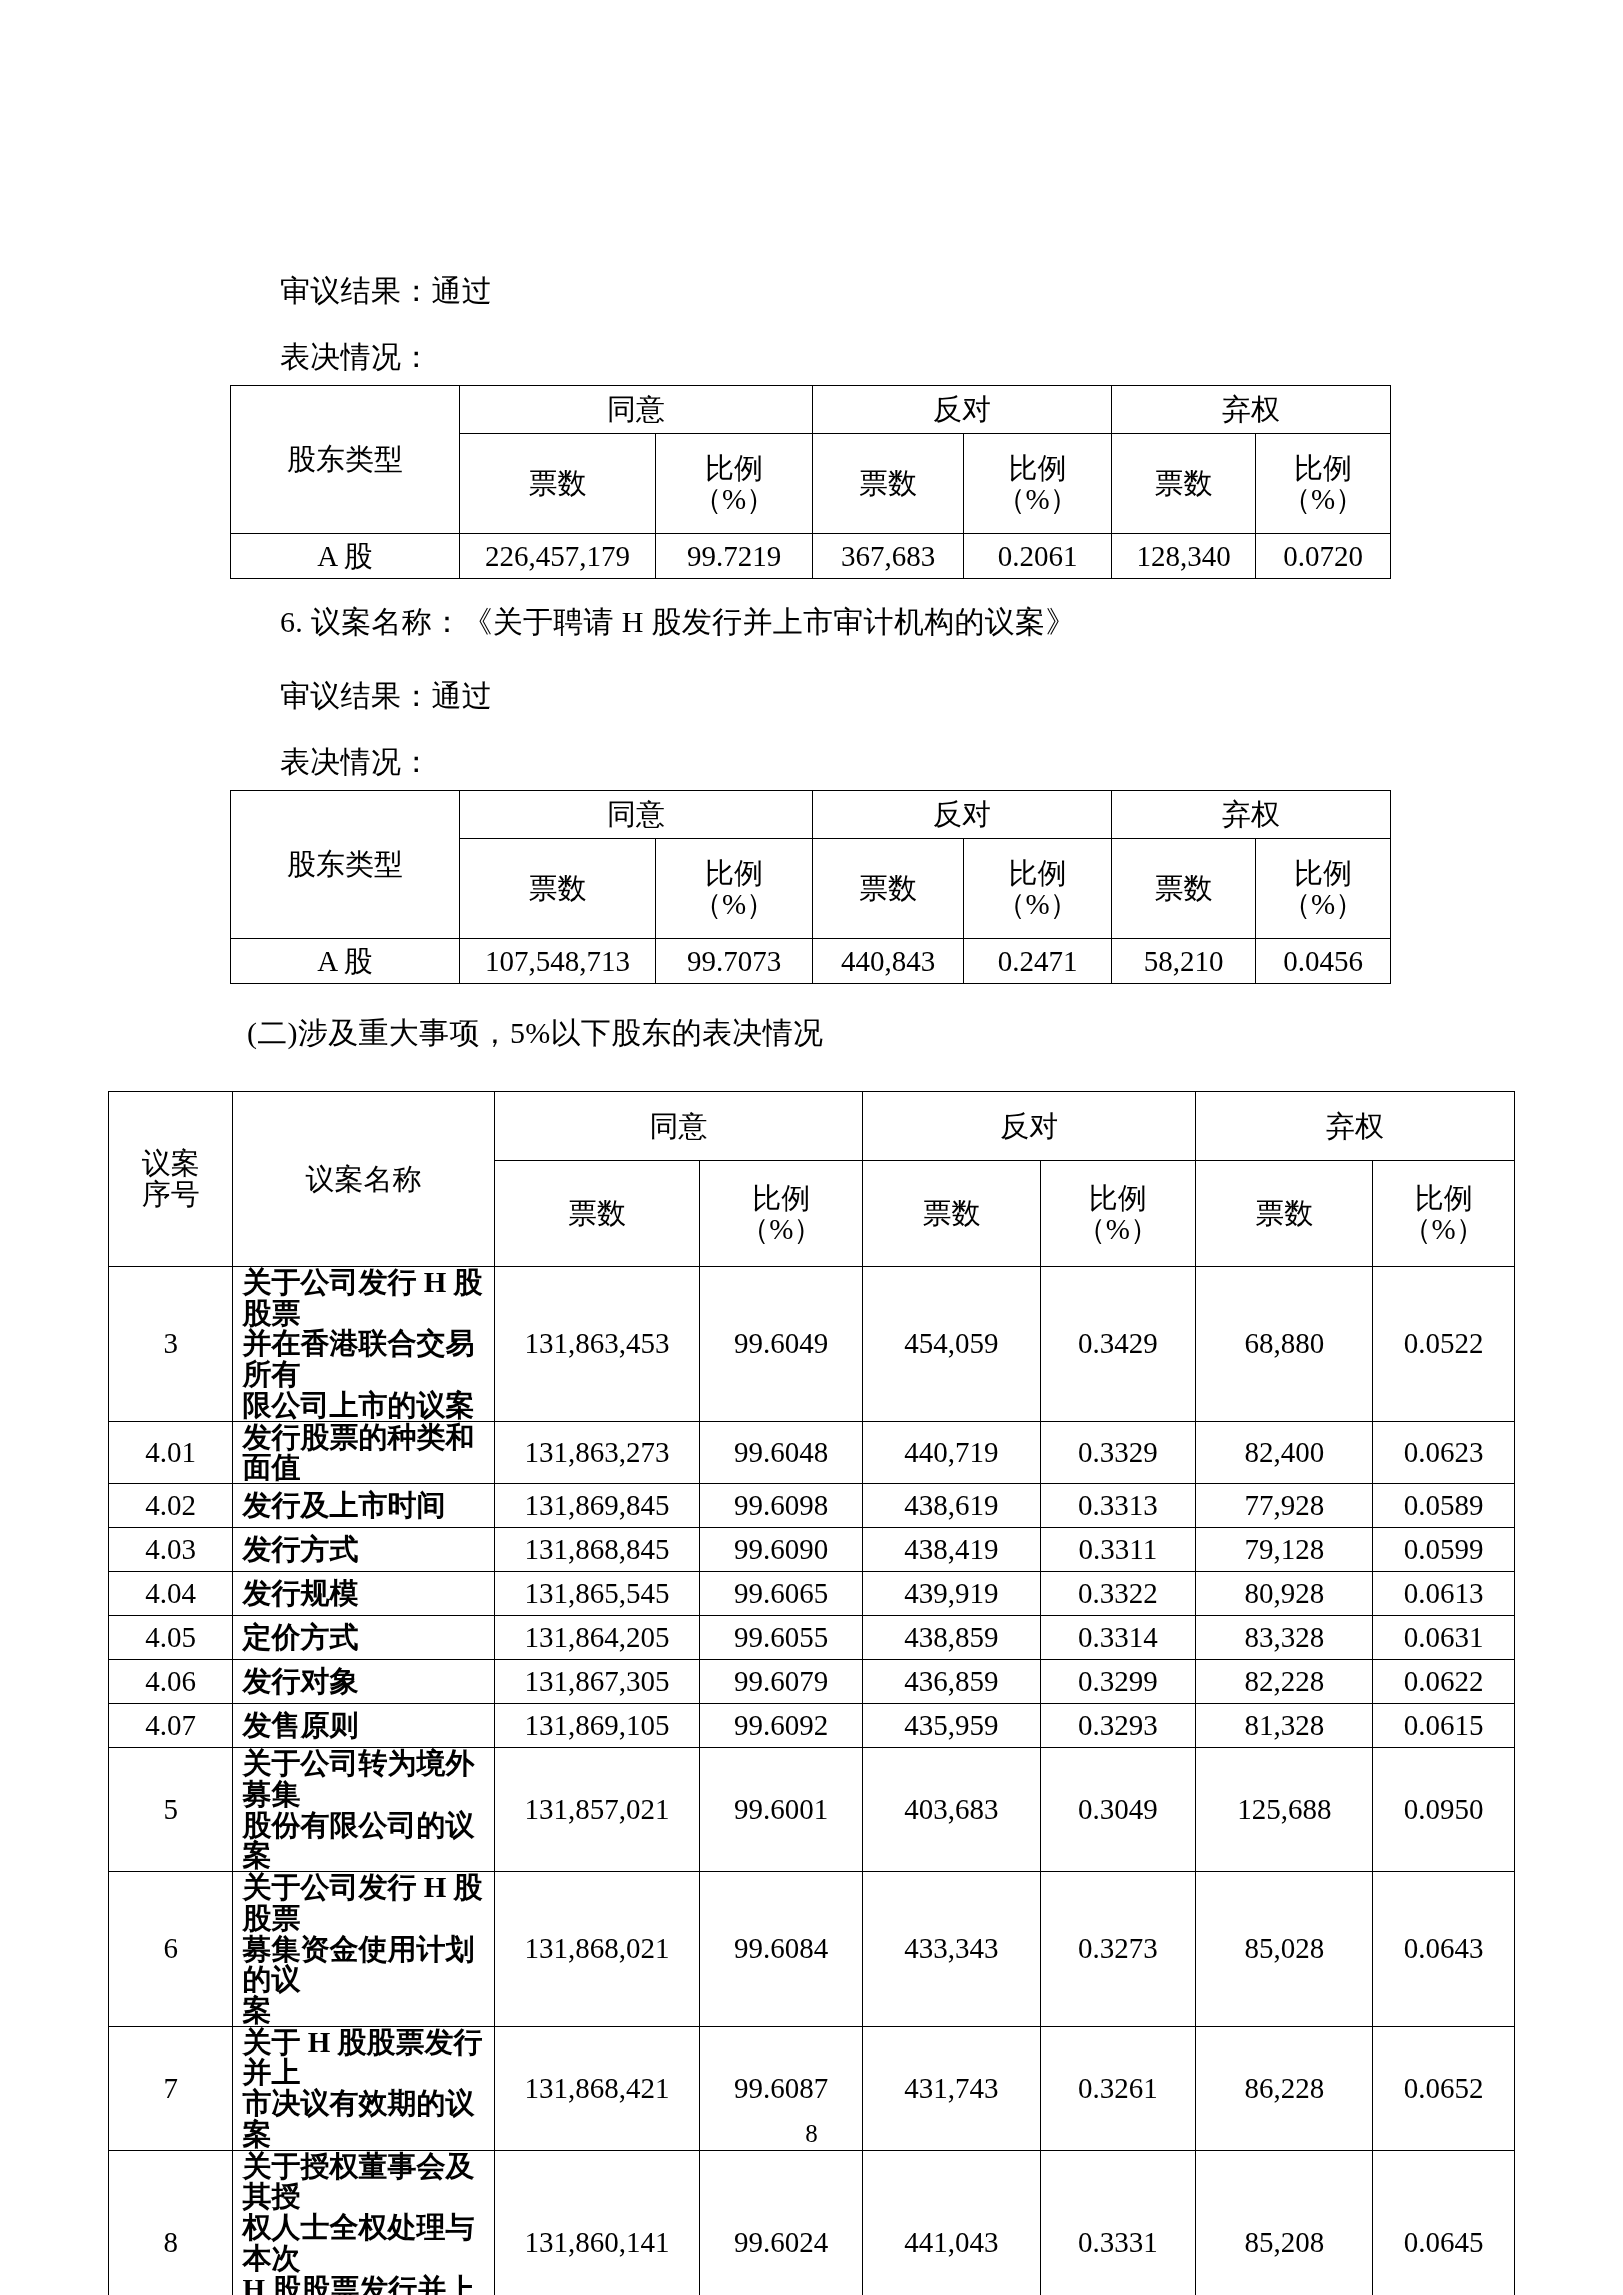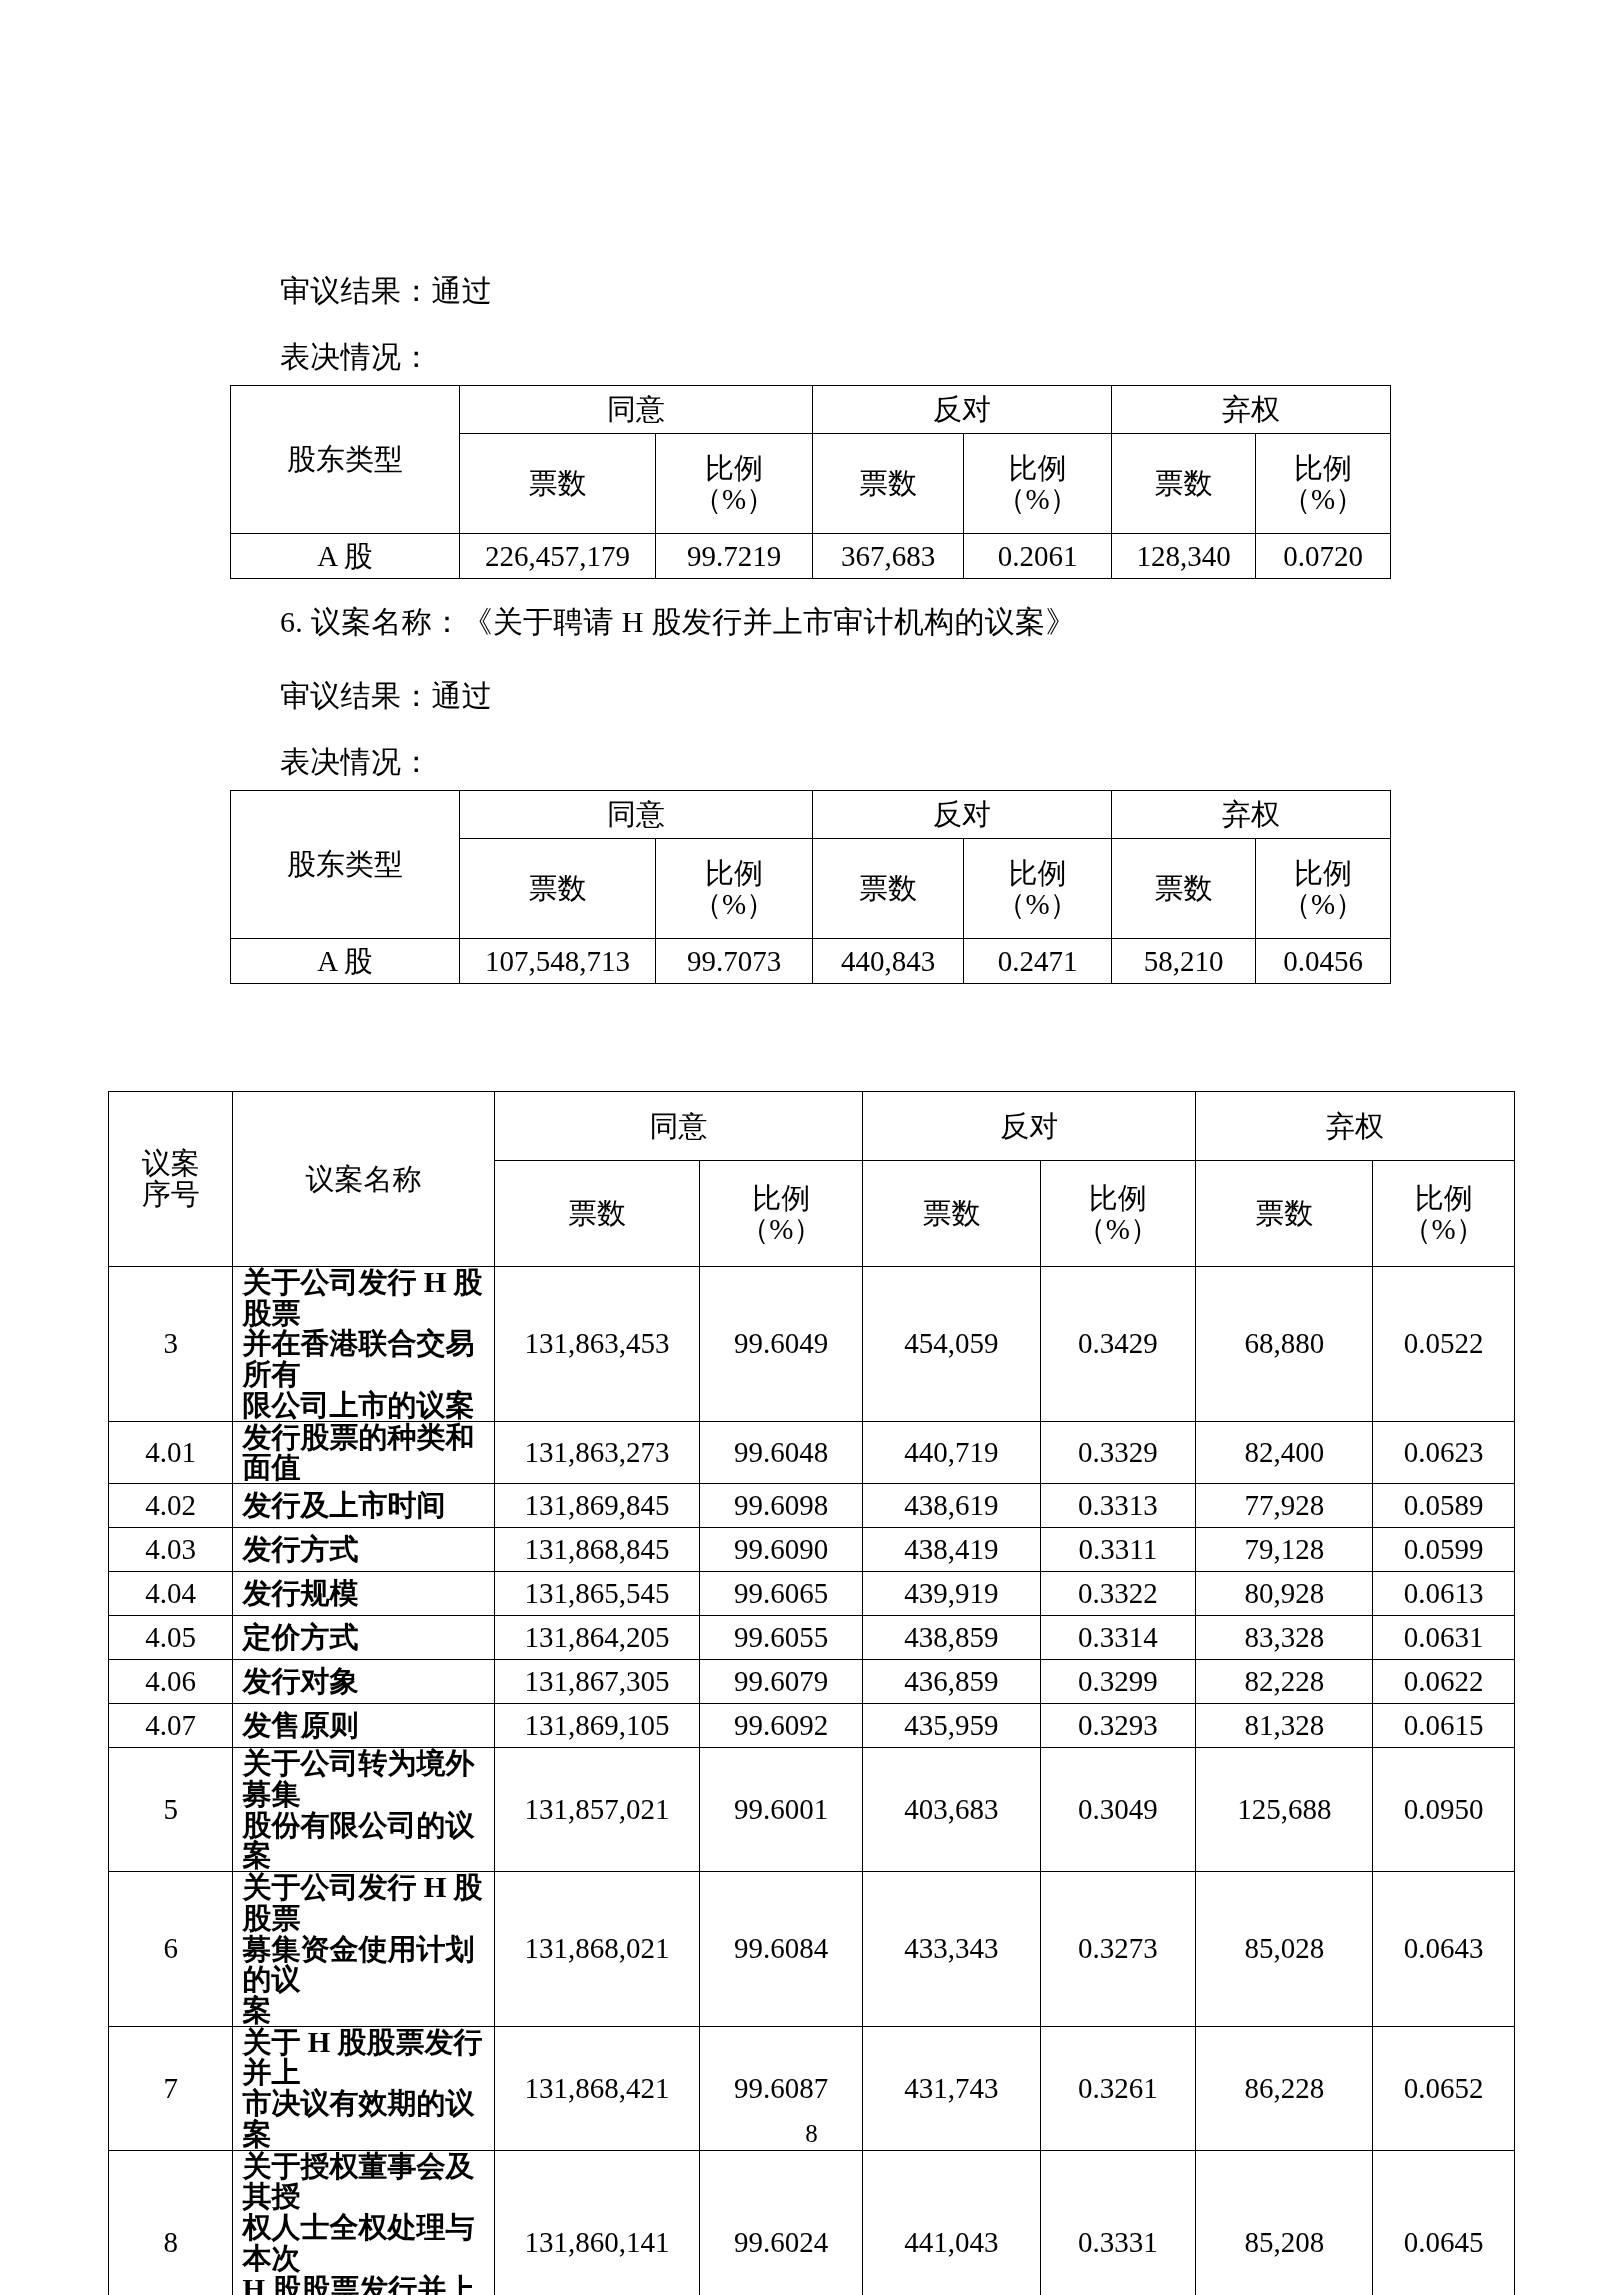--- a/index.html
+++ b/index.html
@@ -189,20 +189,21 @@
         <td class="data">107,548,713</td>
         <td class="data">99.7073</td>
         <td class="data">440,843</td>
         <td class="data">0.2471</td>
         <td class="data">58,210</td>
         <td class="data">0.0456</td>
       </tr>
     </tbody>
   </table>
 
+  <div class="para" style="left:247px; top:1018px;">(二)涉及重大事项，5%以下股东的表决情况</div>
 
   <table class="vt big-vote" style="top:1091px;">
     <colgroup>
       <col style="width:115px">
         <col style="width:242px">
         <col style="width:190px">
       <col style="width:151px">
         <col style="width:164px">
         <col style="width:144px">
       <col style="width:164px">

